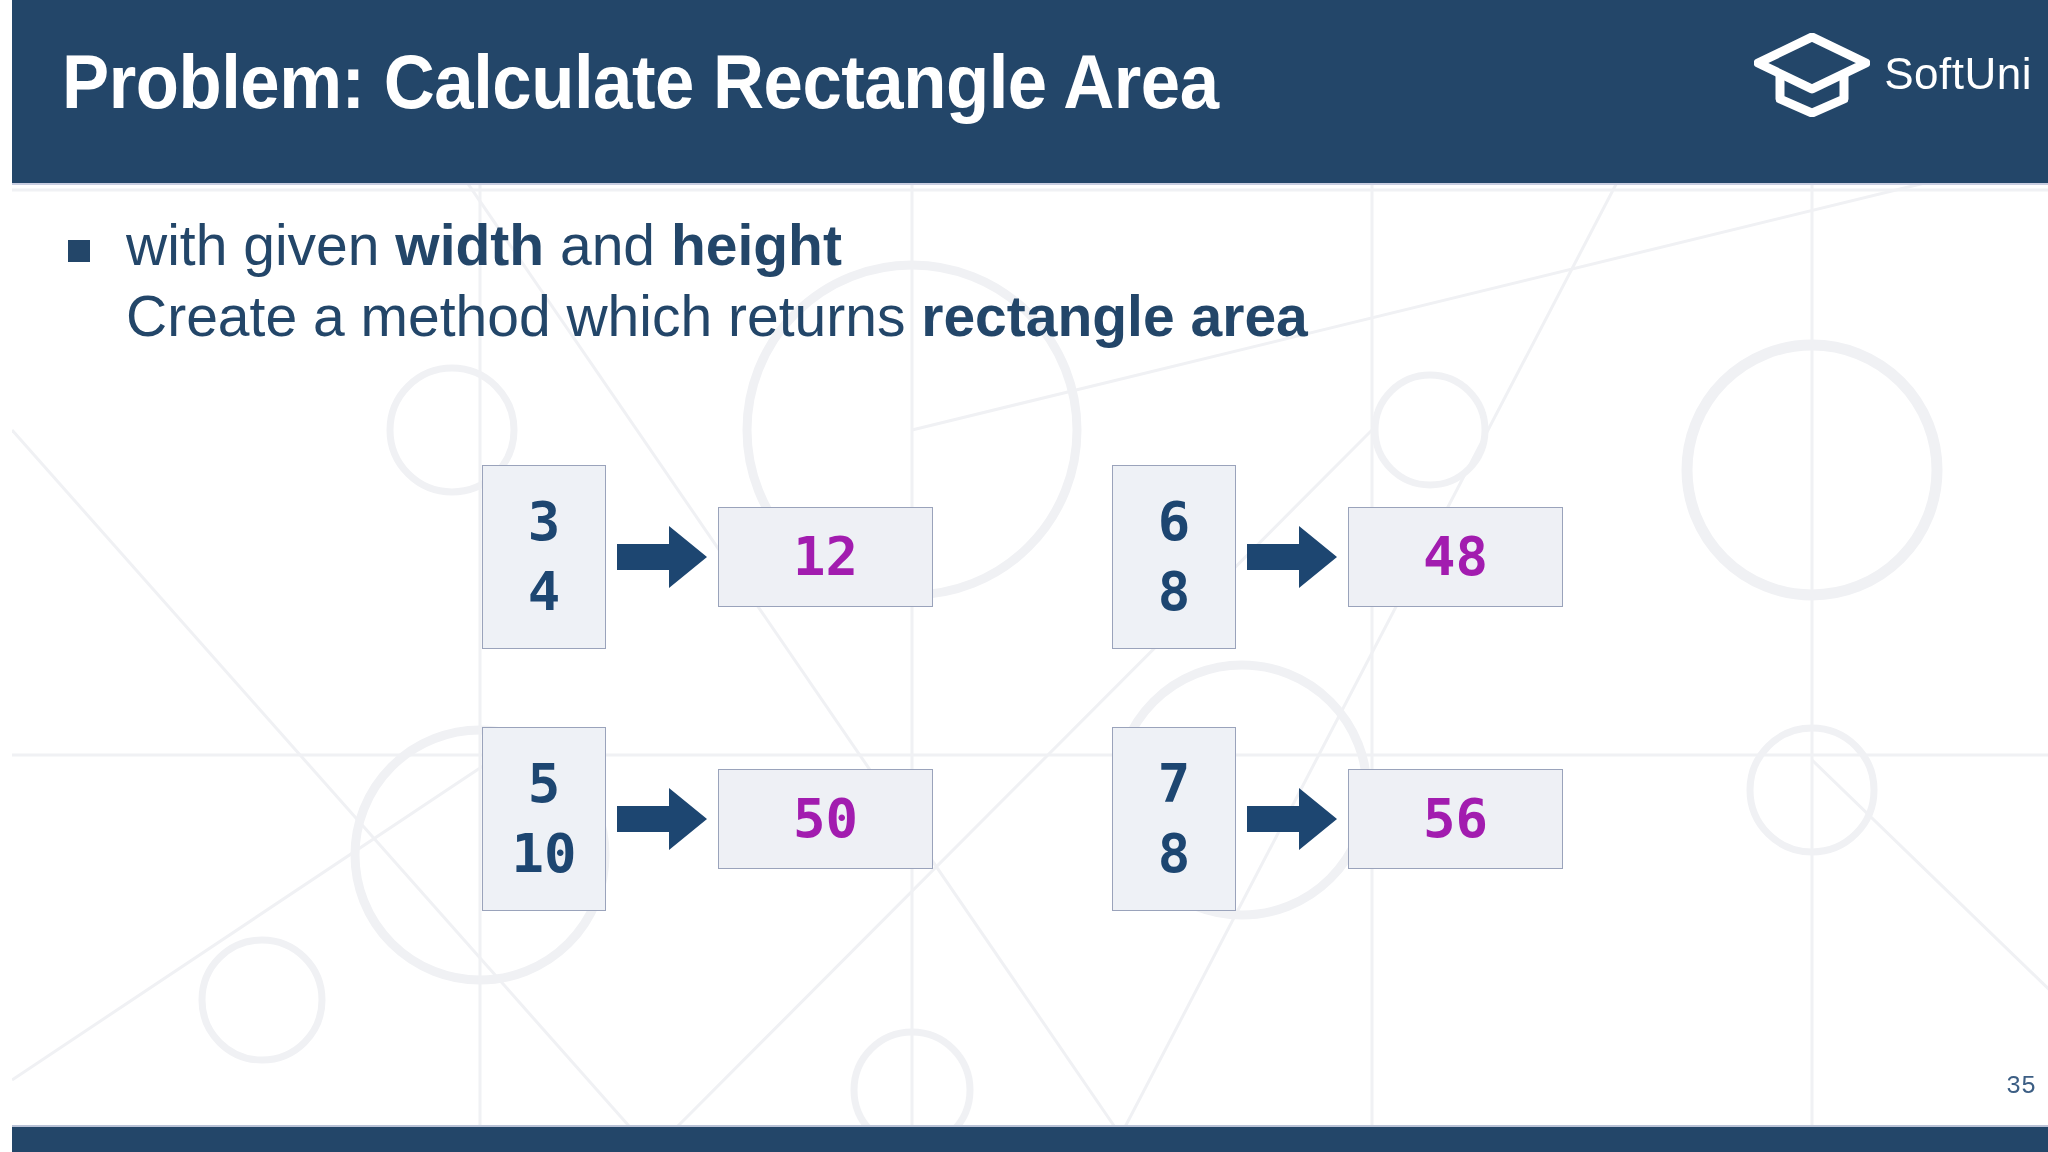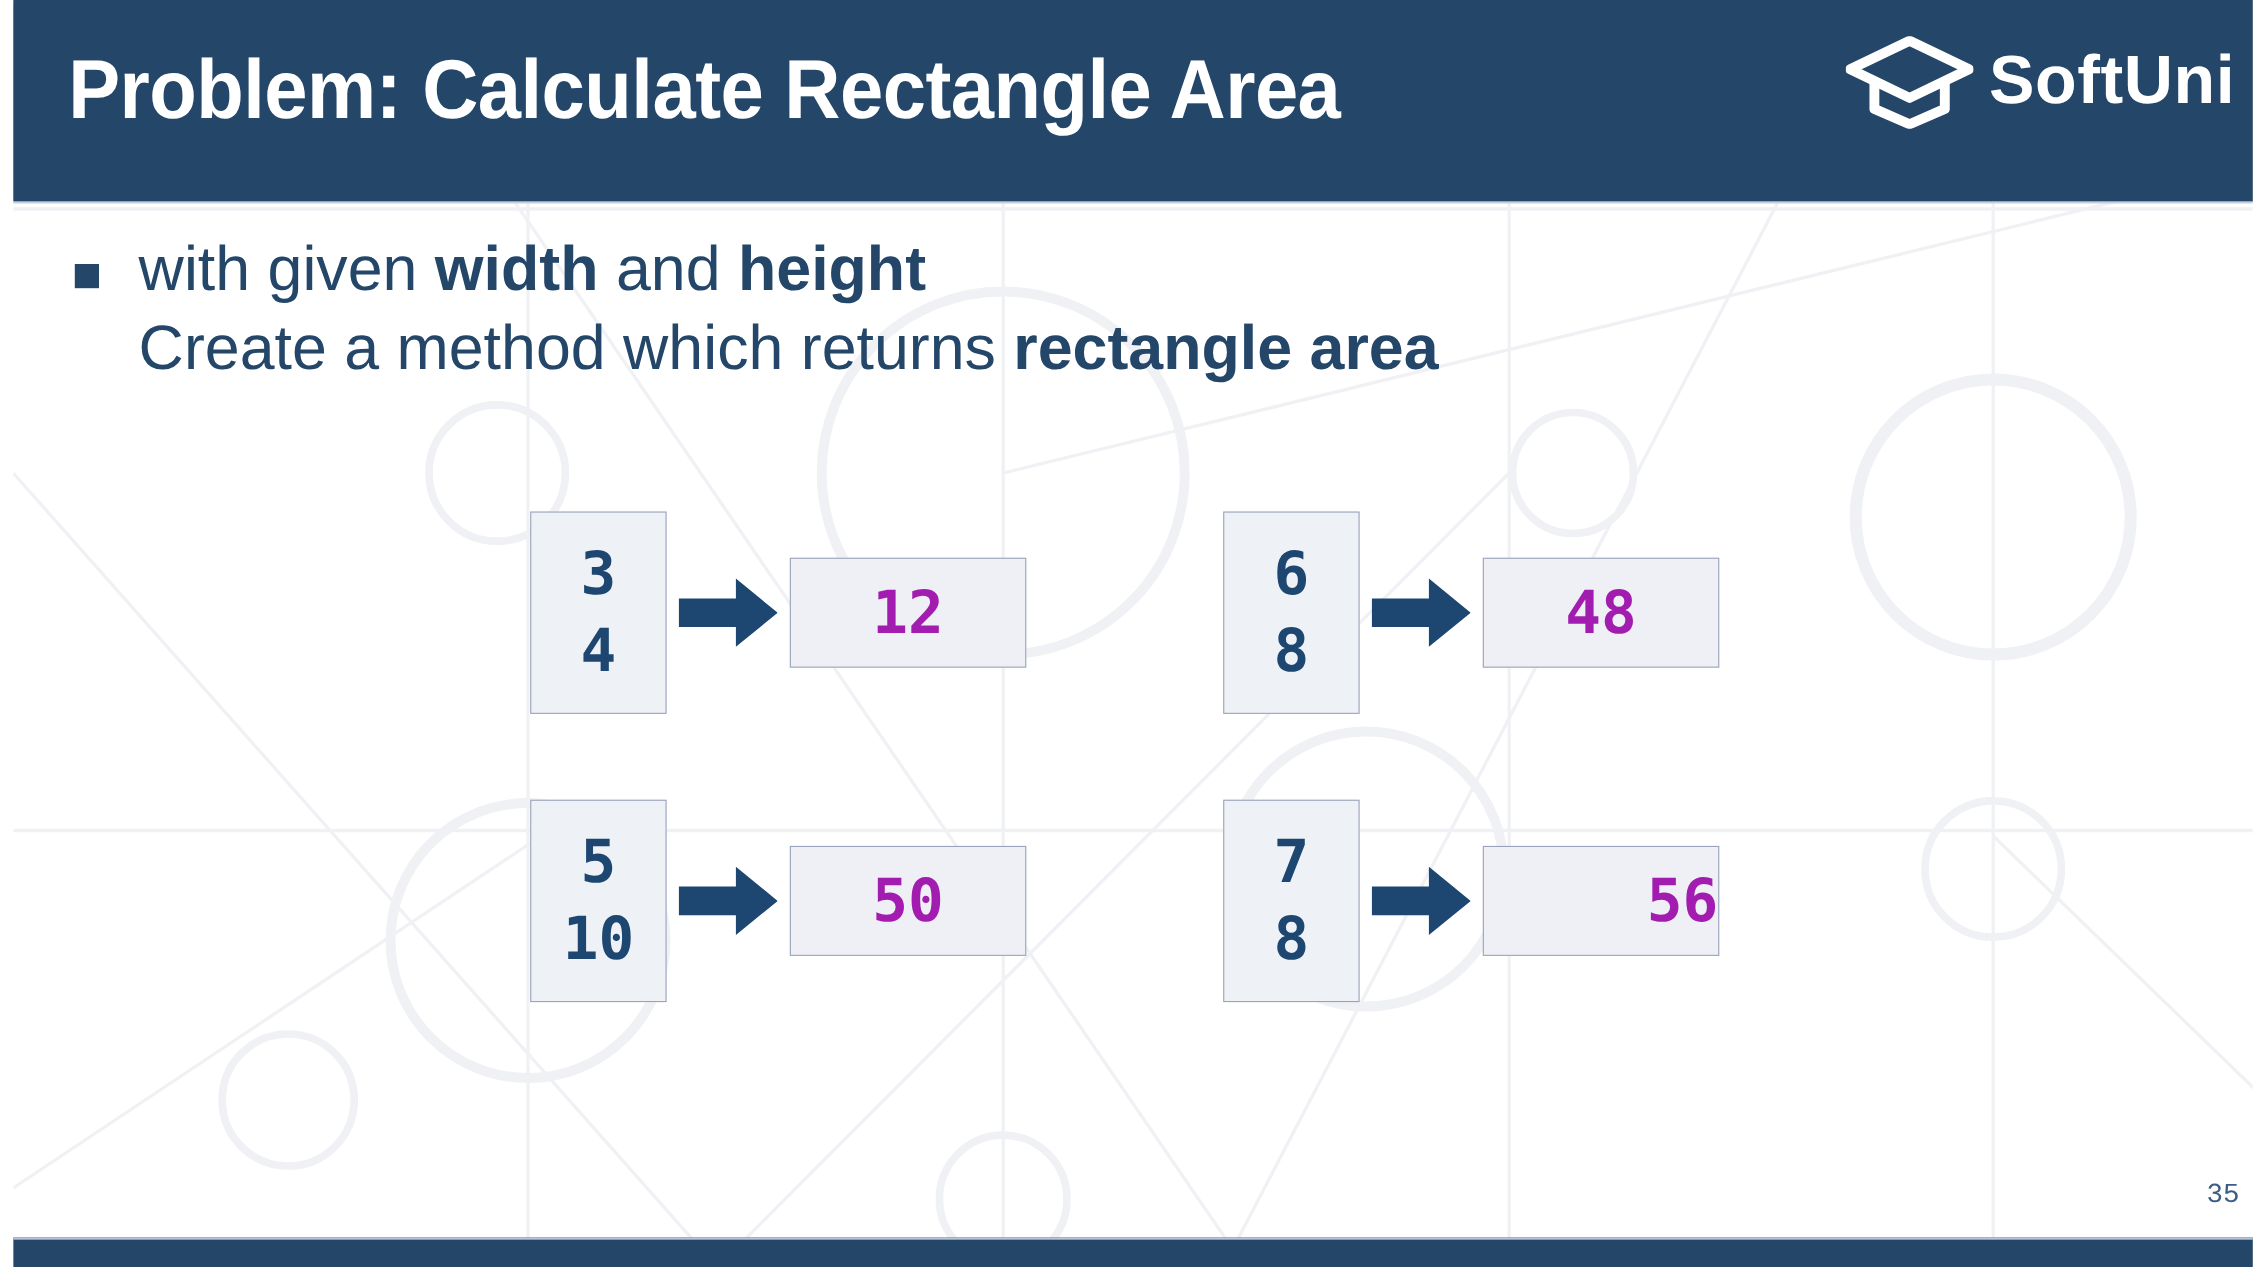--- a/index.html
+++ b/index.html
@@ -53,22 +53,22 @@
   #logo {
     position: absolute;
     right: 28px;
     top: 22px;
     height: 110px;
     display: flex;
     align-items: center;
     gap: 14px;
   }
   #logo-wordmark {
-    font-size: 62px;
-    font-weight: bold;
+    font-size: 44px;
+    font-weight: normal;
     color: #ffffff;
     letter-spacing: 0.5px;
     line-height: 1;
     padding-bottom: 6px;
   }
 
   
   #bullet-block {
     position: absolute;
     left: 52px;
@@ -268,21 +268,21 @@
   <div class="example" style="left:1100px; top:727px;">
     <div class="io-in">
       <span class="num">7</span>
       <span class="num">8</span>
     </div>
     <div class="arrow-wrap">
       <svg width="90" height="66" viewBox="0 0 90 66" xmlns="http://www.w3.org/2000/svg">
         <path d="M0 20 L52 20 L52 2 L90 33 L52 64 L52 46 L0 46 Z" fill="#1d4671"></path>
       </svg>
     </div>
-    <div class="io-out" style="width:215px;justify-content:flex-end;">
+    <div class="io-out" style="width:215px;">
       <span class="num">56</span>
     </div>
   </div>
 
   <div id="slide-number">35</div>
 
   <div id="footer-bar"></div>
 
 </div>
 

